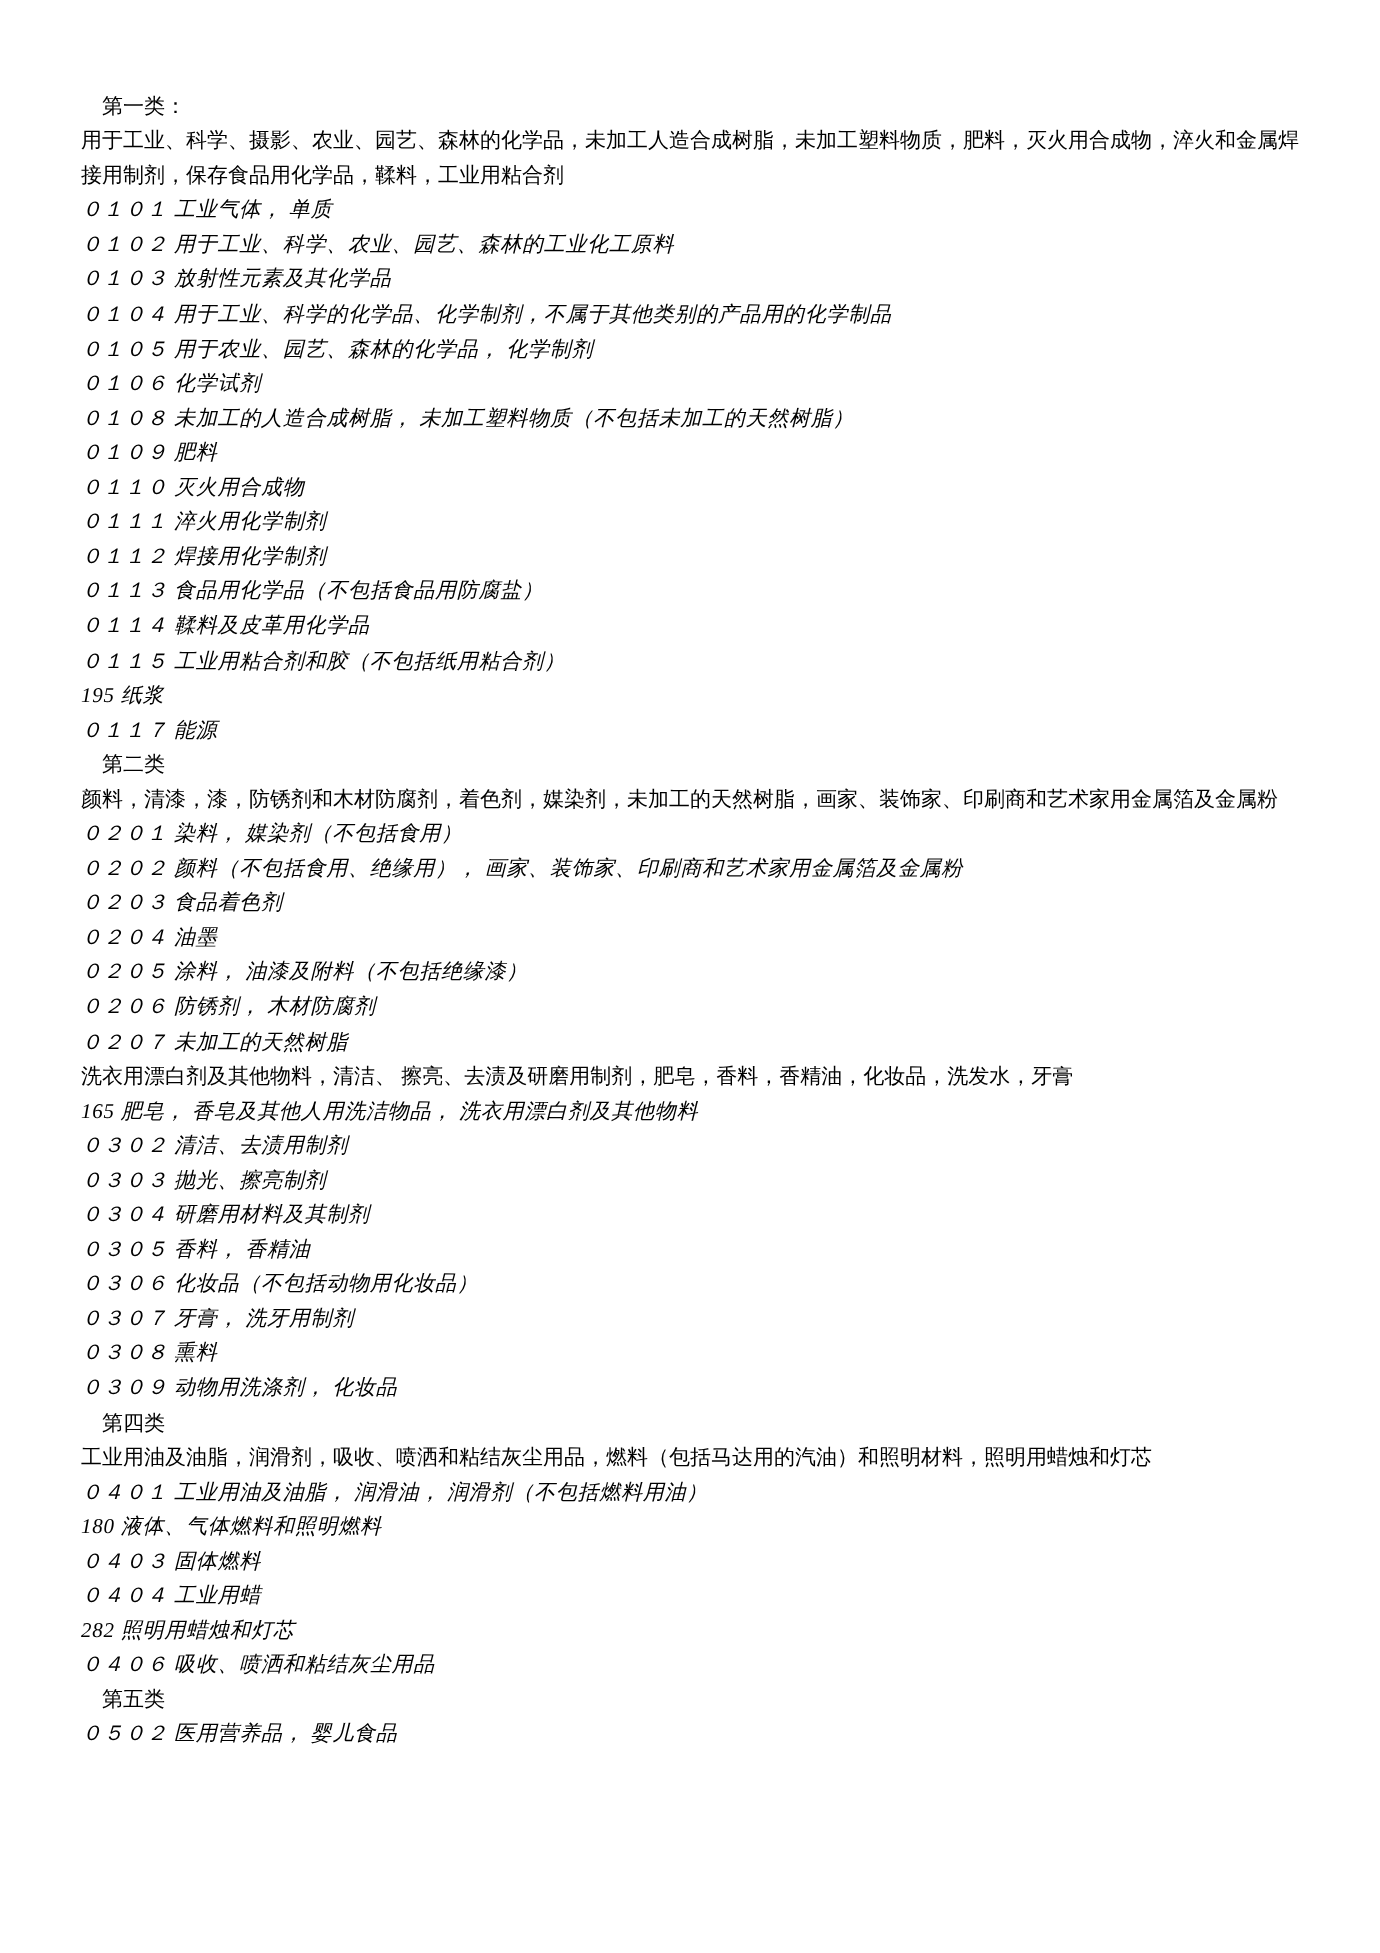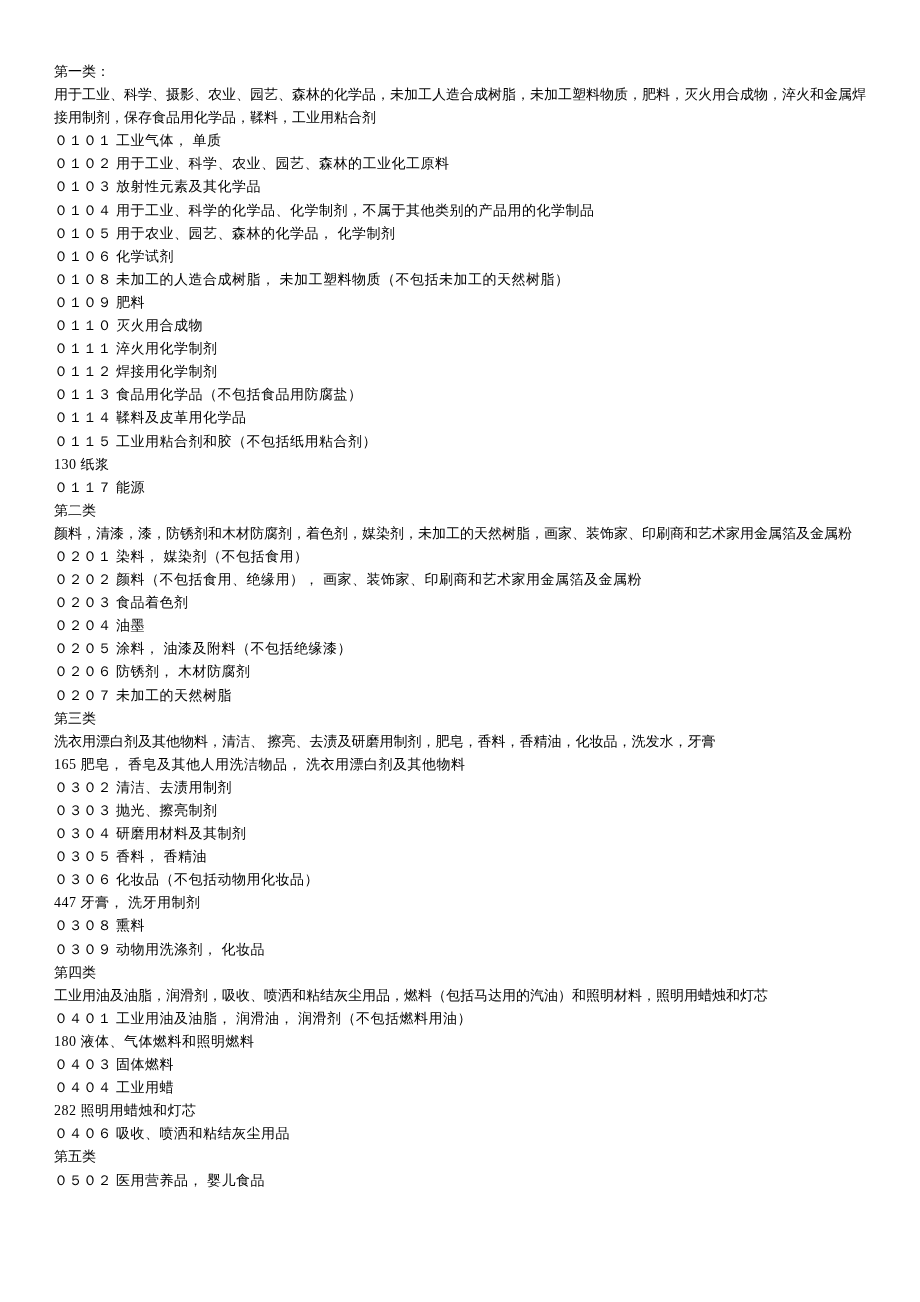--- a/index.html
+++ b/index.html
@@ -12,30 +12,32 @@
     font-size: 14px;
     color: #000000;
     line-height: 1.65;
     padding: 60px 54px 54px 54px;
     width: 920px;
     box-sizing: border-box;
   }
   .heading {
     white-space: pre-wrap;
     word-break: break-all;
+    margin-left: 14px;
   }
   .desc {
     white-space: pre-wrap;
     word-break: break-all;
     text-align: justify;
   }
   .code-line {
     white-space: pre-wrap;
     word-break: break-all;
     letter-spacing: 0.5px;
+    font-style: italic;
   }
 </style>
 </head>
 <body>
 
 <div id="content">
     <div class="heading">第一类：</div>
     <div class="desc">用于工业、科学、摄影、农业、园艺、森林的化学品，未加工人造合成树脂，未加工塑料物质，肥料，灭火用合成物，淬火和金属焊接用制剂，保存食品用化学品，鞣料，工业用粘合剂</div>
     <div class="code-line">０１０１ 工业气体， 单质</div>
     <div class="code-line">０１０２ 用于工业、科学、农业、园艺、森林的工业化工原料</div>
@@ -44,40 +46,39 @@
     <div class="code-line">０１０５ 用于农业、园艺、森林的化学品， 化学制剂</div>
     <div class="code-line">０１０６ 化学试剂</div>
     <div class="code-line">０１０８ 未加工的人造合成树脂， 未加工塑料物质（不包括未加工的天然树脂）</div>
     <div class="code-line">０１０９ 肥料</div>
     <div class="code-line">０１１０ 灭火用合成物</div>
     <div class="code-line">０１１１ 淬火用化学制剂</div>
     <div class="code-line">０１１２ 焊接用化学制剂</div>
     <div class="code-line">０１１３ 食品用化学品（不包括食品用防腐盐）</div>
     <div class="code-line">０１１４ 鞣料及皮革用化学品</div>
     <div class="code-line">０１１５ 工业用粘合剂和胶（不包括纸用粘合剂）</div>
-    <div class="code-line">130 纸浆</div>
+    <div class="code-line">195 纸浆</div>
     <div class="code-line">０１１７ 能源</div>
     <div class="heading">第二类</div>
     <div class="desc">颜料，清漆，漆，防锈剂和木材防腐剂，着色剂，媒染剂，未加工的天然树脂，画家、装饰家、印刷商和艺术家用金属箔及金属粉</div>
     <div class="code-line">０２０１ 染料， 媒染剂（不包括食用）</div>
     <div class="code-line">０２０２ 颜料（不包括食用、绝缘用）， 画家、装饰家、印刷商和艺术家用金属箔及金属粉</div>
     <div class="code-line">０２０３ 食品着色剂</div>
     <div class="code-line">０２０４ 油墨</div>
     <div class="code-line">０２０５ 涂料， 油漆及附料（不包括绝缘漆）</div>
     <div class="code-line">０２０６ 防锈剂， 木材防腐剂</div>
     <div class="code-line">０２０７ 未加工的天然树脂</div>
-    <div class="heading">第三类</div>
     <div class="desc">洗衣用漂白剂及其他物料，清洁、 擦亮、去渍及研磨用制剂，肥皂，香料，香精油，化妆品，洗发水，牙膏</div>
     <div class="code-line">165 肥皂， 香皂及其他人用洗洁物品， 洗衣用漂白剂及其他物料</div>
     <div class="code-line">０３０２ 清洁、去渍用制剂</div>
     <div class="code-line">０３０３ 抛光、擦亮制剂</div>
     <div class="code-line">０３０４ 研磨用材料及其制剂</div>
     <div class="code-line">０３０５ 香料， 香精油</div>
     <div class="code-line">０３０６ 化妆品（不包括动物用化妆品）</div>
-    <div class="code-line">447 牙膏， 洗牙用制剂</div>
+    <div class="code-line">０３０７ 牙膏， 洗牙用制剂</div>
     <div class="code-line">０３０８ 熏料</div>
     <div class="code-line">０３０９ 动物用洗涤剂， 化妆品</div>
     <div class="heading">第四类</div>
     <div class="desc">工业用油及油脂，润滑剂，吸收、喷洒和粘结灰尘用品，燃料（包括马达用的汽油）和照明材料，照明用蜡烛和灯芯</div>
     <div class="code-line">０４０１ 工业用油及油脂， 润滑油， 润滑剂（不包括燃料用油）</div>
     <div class="code-line">180 液体、气体燃料和照明燃料</div>
     <div class="code-line">０４０３ 固体燃料</div>
     <div class="code-line">０４０４ 工业用蜡</div>
     <div class="code-line">282 照明用蜡烛和灯芯</div>
     <div class="code-line">０４０６ 吸收、喷洒和粘结灰尘用品</div>

